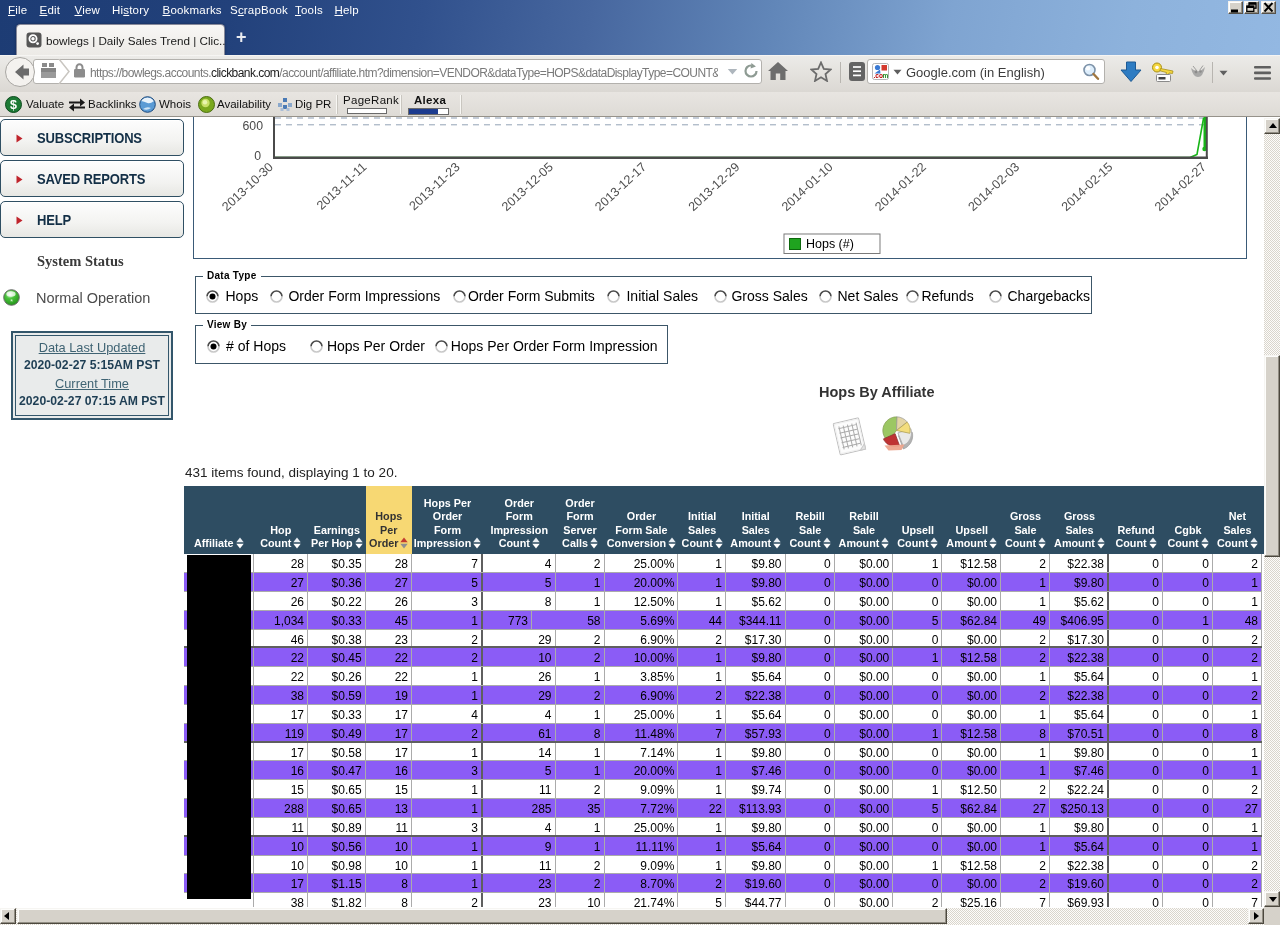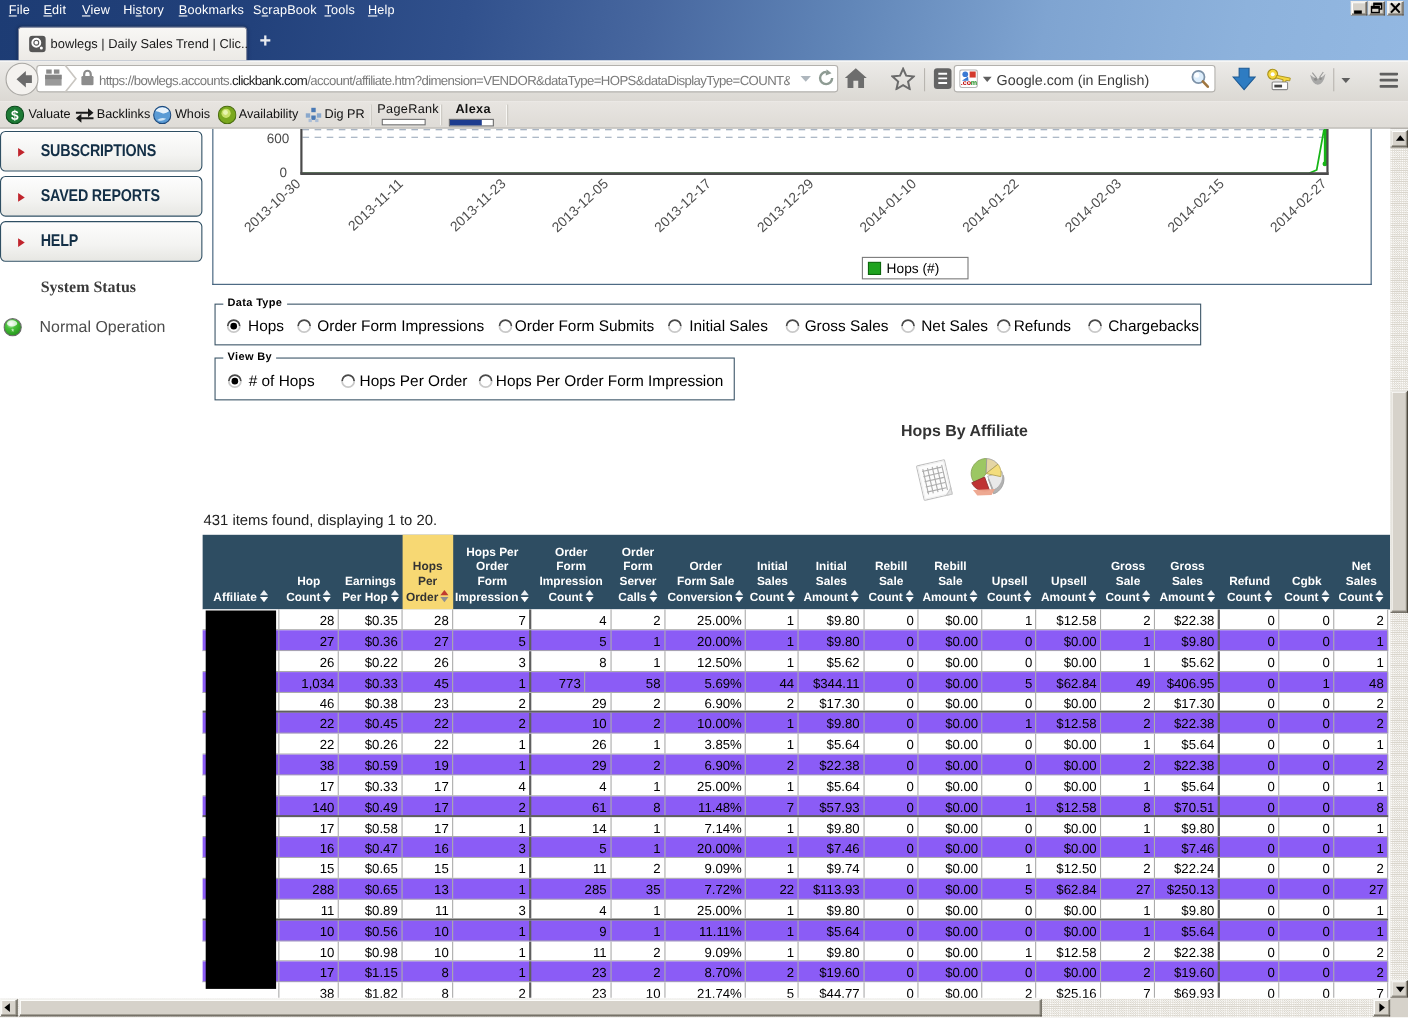--- a/index.html
+++ b/index.html
@@ -259,20 +259,28 @@
           <stop offset="0" stop-color="#eafce8"></stop>
           <stop offset="0.35" stop-color="#49c33b"></stop>
           <stop offset="1" stop-color="#1d8a14"></stop>
         </radialGradient>
       </defs>
       <circle cx="8.5" cy="8.5" r="7.8" fill="url(#orb)" stroke="#6a6a6a"></circle>
       <ellipse cx="8" cy="5" rx="4.6" ry="2.8" fill="#fff" opacity="0.75"></ellipse>
       <text x="8.5" y="14.5" font-size="7" fill="#dff5d8" text-anchor="middle">*</text>
     </svg>
 <div id="normop">Normal Operation</div>
+<div id="databox">
+      <div class="in">
+ <a>Data Last Updated</a>
+ <div class="d">2020-02-27 5:15AM PST</div>
+ <a>Current Time</a>
+ <div class="d">2020-02-27 07:15 AM PST</div>
+</div>
+    </div>
 
 <div id="chartbox">
       <svg width="1054.4" height="141.5" viewBox="0 0 1054.4 141.5" style="position:absolute;left:0;top:0">
         <line x1="81" y1="1" x2="1012" y2="1" stroke="#8a9ab0" stroke-width="1" stroke-dasharray="6,5"></line>
         <line x1="81" y1="7.8" x2="1012" y2="7.8" stroke="#93a2b5" stroke-width="1" stroke-dasharray="6,5"></line>
         <path d="M81 40.6 L996 40.6 L1003 37.5 L1009.6 1" fill="none" stroke="#17b517" stroke-width="1.6"></path>
         <line x1="1011" y1="0" x2="1011" y2="31.5" stroke="#17b517" stroke-width="3"></line>
         <circle cx="1010.5" cy="32" r="2.2" fill="#17b517"></circle>
         <line x1="80" y1="0" x2="80" y2="41" stroke="#4a4a4a" stroke-width="2"></line>
         <line x1="79" y1="40.8" x2="1014" y2="40.8" stroke="#4a4a4a" stroke-width="2.4"></line>
@@ -738,21 +746,21 @@
         <div class="cell" style="left:709.3px;width:49.2px">0</div>
         <div class="cell" style="left:758.5px;width:58.5px">$0.00</div>
         <div class="cell" style="left:817px;width:49px">1</div>
         <div class="cell dkr" style="left:866px;width:59px">$5.64</div>
         <div class="cell" style="left:925px;width:54px">0</div>
         <div class="cell" style="left:979px;width:50px">0</div>
         <div class="cell" style="left:1029px;width:49px">1</div>
       </div>
       <div class="row shade grp" style="top:169.38px">
         <div class="cell c0" style="left:0px;width:69.5px"></div>
-        <div class="cell" style="left:69.5px;width:54.5px">140</div>
+        <div class="cell" style="left:69.5px;width:54.5px">119</div>
         <div class="cell" style="left:124px;width:57.6px">$0.49</div>
         <div class="cell" style="left:181.60000000000002px;width:46.4px">17</div>
         <div class="cell dkr" style="left:228px;width:71px">2</div>
         <div class="cell" style="left:299px;width:72.5px">61</div>
         <div class="cell" style="left:371.5px;width:49.0px">8</div>
         <div class="cell" style="left:420.5px;width:73.9px">11.48%</div>
         <div class="cell" style="left:494.4px;width:47.6px">7</div>
         <div class="cell" style="left:542px;width:59.5px">$57.93</div>
         <div class="cell" style="left:601.5px;width:49.2px">0</div>
         <div class="cell" style="left:650.7px;width:58.6px">$0.00</div>

